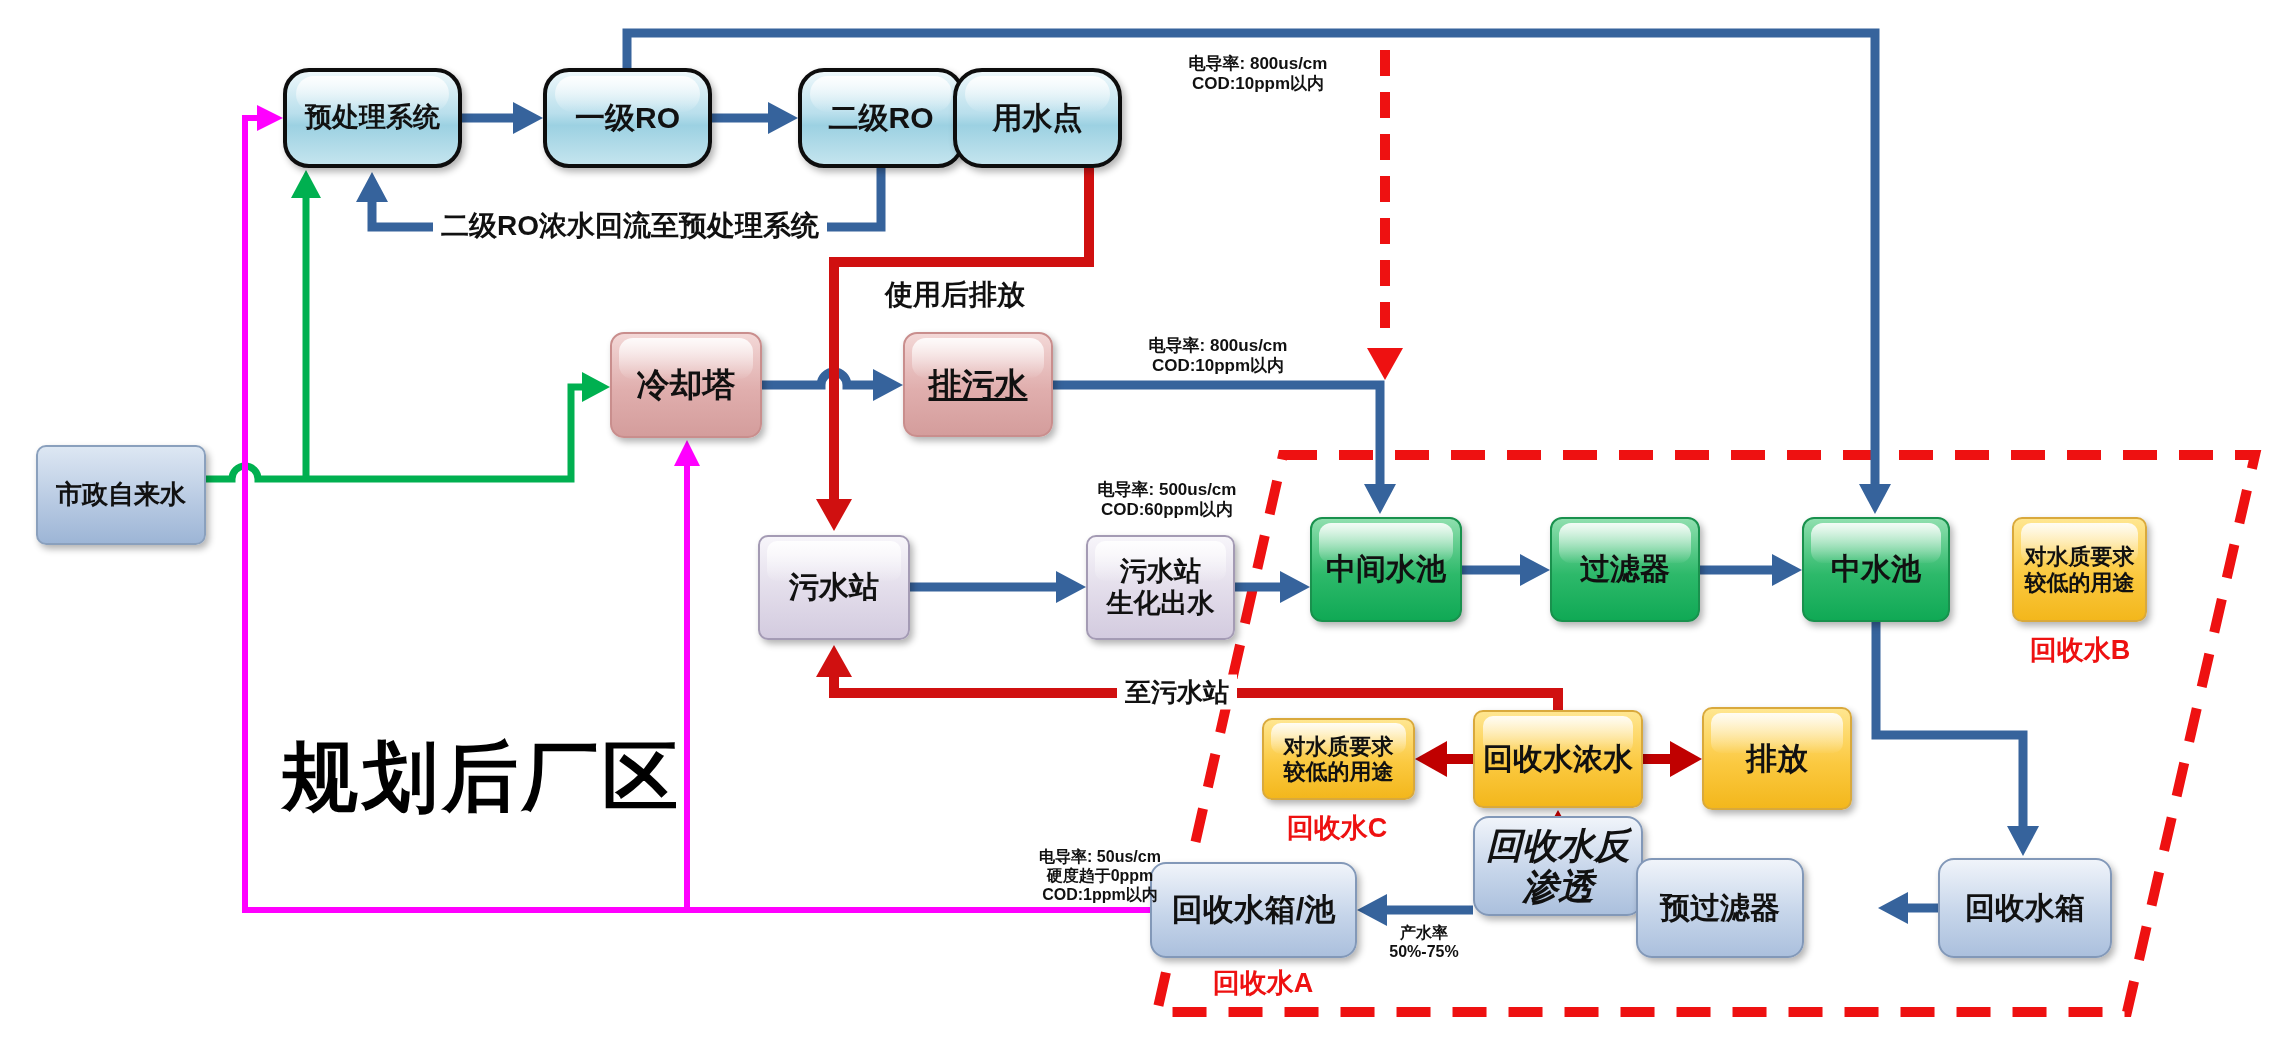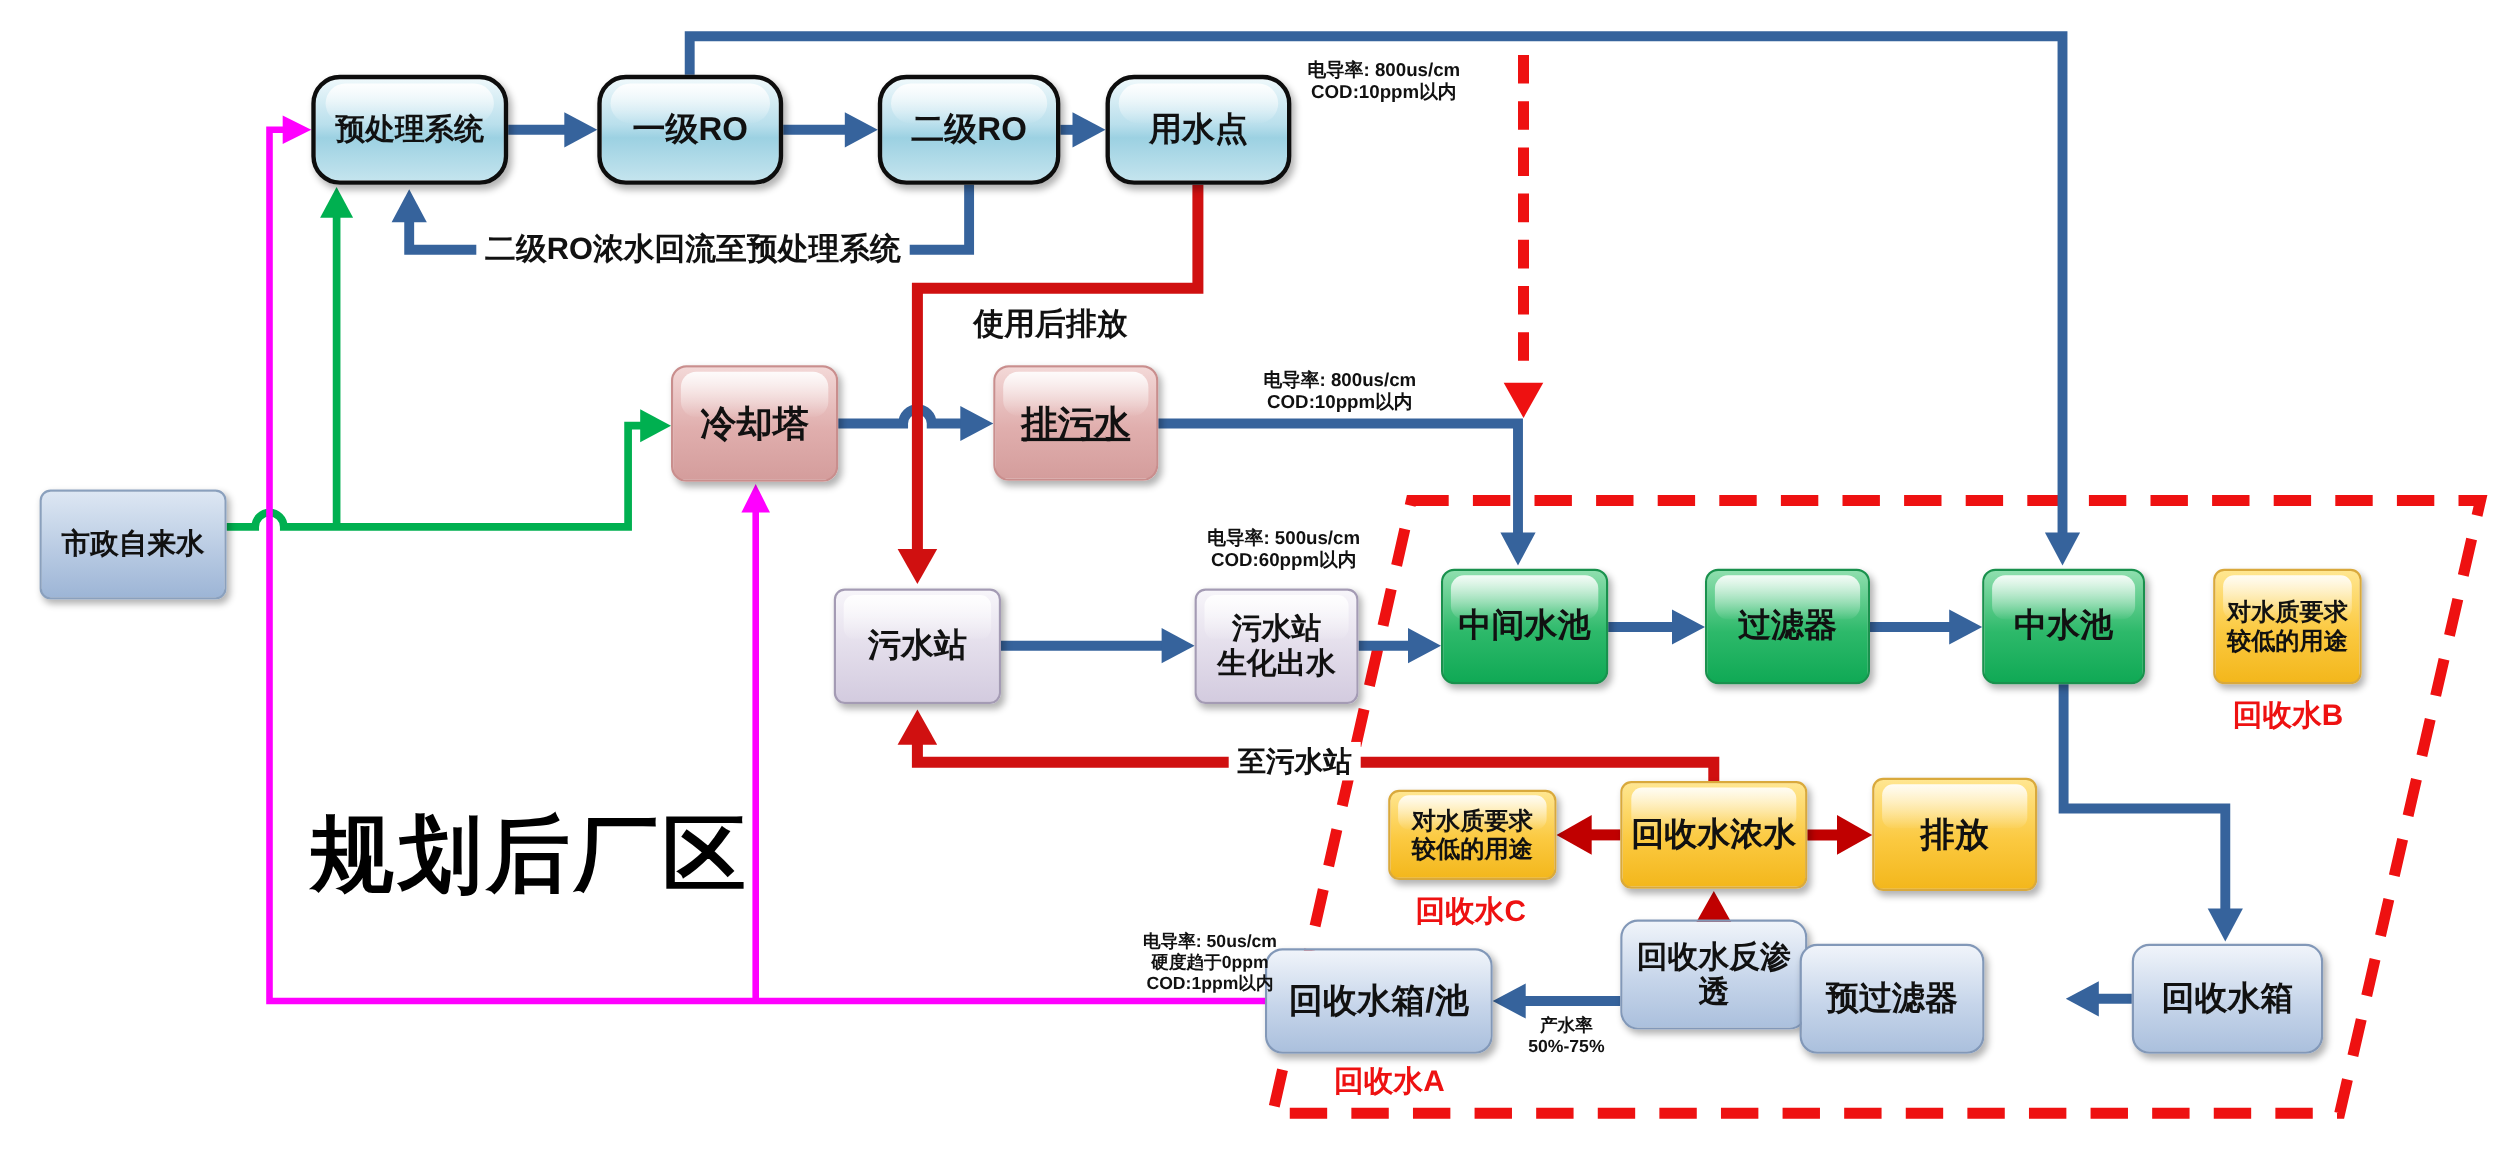--- a/index.html
+++ b/index.html
@@ -127,21 +127,21 @@
 
   <div class="box cyan gloss" style="left:283px;top:68px;width:171px;height:92px;font-size:27px;">
     <span>预处理系统</span>
     </div>
   <div class="box cyan gloss" style="left:543px;top:68px;width:161px;height:92px;font-size:30px;">
     <span>一级RO</span>
     </div>
   <div class="box cyan gloss" style="left:798px;top:68px;width:158px;height:92px;font-size:30px;">
     <span>二级RO</span>
     </div>
-  <div class="box cyan gloss" style="left:1005px;top:68px;width:161px;height:92px;font-size:30px;">
+  <div class="box cyan gloss" style="left:953px;top:68px;width:161px;height:92px;font-size:30px;border-radius:29px;">
     <span>用水点</span>
     </div>
 
   <div class="box steel" style="left:36px;top:445px;width:166px;height:96px;font-size:26px;">
     <span>市政自来水</span>
     </div>
 
   <div class="box rose gloss" style="left:610px;top:332px;width:148px;height:102px;font-size:33px;">
     <span>冷却塔</span>
     </div>
@@ -178,21 +178,21 @@
   <div class="box yellow gloss" style="left:1473px;top:710px;width:166px;height:94px;font-size:30px;">
     <span>回收水浓水</span>
     </div>
   <div class="box yellow gloss" style="left:1702px;top:707px;width:146px;height:99px;font-size:31px;">
     <span>排放</span>
     </div>
 
   <div class="box bluebox" style="left:1150px;top:862px;width:203px;height:92px;font-size:31px;">
     <span>回收水箱/池</span>
     </div>
-  <div class="box bluebox" style="left:1473px;top:836px;width:166px;height:96px;font-size:28px;">
+  <div class="box bluebox" style="left:1473px;top:816px;width:166px;height:96px;font-size:36px;font-style:italic;">
     <span>回收水反渗透</span>
     </div>
   <div class="box bluebox" style="left:1636px;top:858px;width:164px;height:96px;font-size:30px;">
     <span>预过滤器</span>
     </div>
   <div class="box bluebox" style="left:1938px;top:858px;width:170px;height:96px;font-size:30px;">
     <span>回收水箱</span>
     </div>
 
   <div class="lbl onwhite" style="left:630px;top:226px;font-size:28px;">二级RO浓水回流至预处理系统</div>

